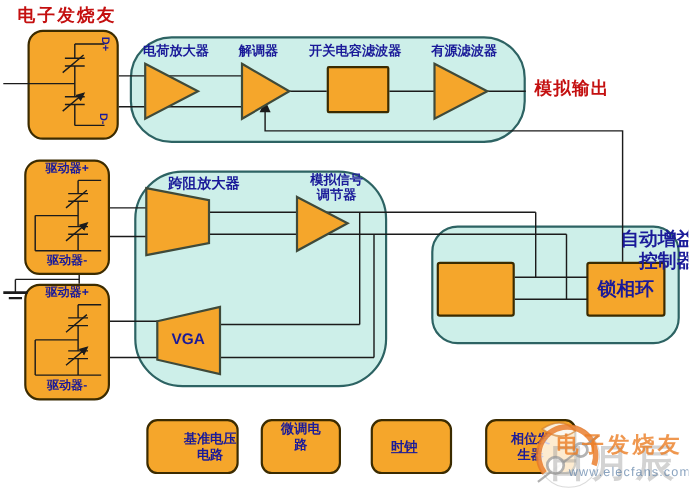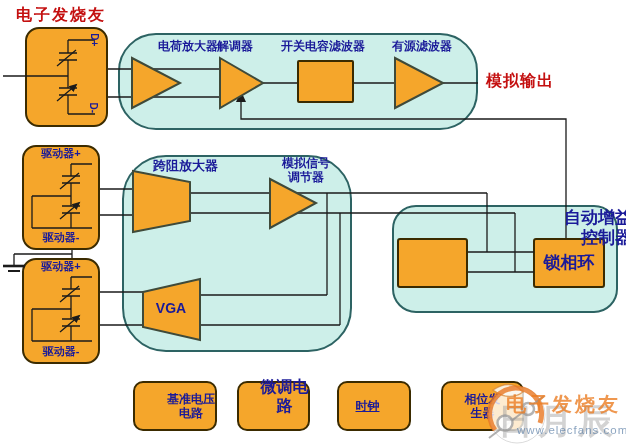--- a/index.html
+++ b/index.html
@@ -98,45 +98,45 @@
     <defs>
       <marker id="ah" markerWidth="7" markerHeight="7" refX="5" refY="3.5" orient="auto">
         <polygon points="0,0.6 6.4,3.5 0,6.4" fill="var(--wire)"></polygon>
       </marker>
     </defs>
   </svg>
 
   <div class="lbl red" style="left:16px;top:6px;font-size:16px;letter-spacing:2px;">电子发烧友</div>
   <div class="lbl red" style="left:486px;top:72px;font-size:16px;letter-spacing:1px;">模拟输出</div>
 
-  <div class="lbl center" style="left:122px;top:39px;width:76px;font-size:12px;margin-left:28px;">电荷放大器</div>
+  <div class="lbl center" style="left:122px;top:39px;width:76px;font-size:12px;">电荷放大器</div>
   <div class="lbl center" style="left:205px;top:39px;width:60px;font-size:12px;">解调器</div>
   <div class="lbl center" style="left:274px;top:39px;width:98px;font-size:12px;">开关电容滤波器</div>
   <div class="lbl center" style="left:384px;top:39px;width:76px;font-size:12px;">有源滤波器</div>
 
-  <div class="lbl" style="left:153px;top:159px;font-size:13px;font-family:Liberation Mono, monospace;">跨阻放大器</div>
+  <div class="lbl" style="left:153px;top:159px;font-size:13px;">跨阻放大器</div>
   <div class="lbl center" style="left:268px;top:156px;width:76px;font-size:12px;">模拟信号
 调节器</div>
   <div class="lbl center" style="left:146px;top:300px;width:50px;font-size:14px;">VGA</div>
 
   <div class="lbl" style="left:556px;top:208px;width:76px;font-size:17px;text-align:right;">自动增益
 控制器</div>
   <div class="lbl center" style="left:533px;top:238px;width:72px;height:50px;font-size:17px;">锁相环</div>
 
   <div class="lbl center" style="left:22px;top:147px;width:78px;font-size:11px;">驱动器+</div>
   <div class="lbl center" style="left:22px;top:231px;width:78px;font-size:11px;">驱动器-</div>
   <div class="lbl center" style="left:22px;top:260px;width:78px;font-size:11px;">驱动器+</div>
   <div class="lbl center" style="left:22px;top:345px;width:78px;font-size:11px;">驱动器-</div>
 
   <div class="lbl rot" style="left:88px;top:34px;font-size:10px;">D+</div>
   <div class="lbl rot" style="left:88px;top:102px;font-size:10px;">D-</div>
 
   <div class="lbl center" style="left:133px;top:381px;width:84px;height:50px;font-size:12px;padding-left:16px;">基准电压
 电路</div>
-  <div class="lbl center" style="left:237px;top:381px;width:73px;height:32px;font-size:16px;padding-left:11px;">微调电
+  <div class="lbl center" style="left:237px;top:381px;width:73px;height:32px;font-size:12px;">微调电
 路</div>
   <div class="lbl center" style="left:337px;top:381px;width:61px;height:50px;font-size:12px;text-decoration:underline;">时钟</div>
   <div class="lbl center" style="left:441px;top:381px;width:83px;height:50px;font-size:12px;">相位发
 生器</div>
 
   <svg class="wm" style="left:483px;top:382px;" width="72" height="62" viewBox="0 0 72 62">
     <circle cx="34" cy="33" r="28" fill="rgba(255,255,255,0.78)" stroke="rgba(190,190,190,0.55)" stroke-width="1"></circle>
     <path d="M10,8 Q28,-4 40,10 Q26,20 10,8 Z" fill="rgba(250,248,242,0.9)" stroke="rgba(210,130,50,0.7)" stroke-width="1.5"></path>
     <path d="M12,48 A26,26 0 1 1 57,41" stroke="rgba(232,119,34,0.8)" stroke-width="5" fill="none"></path>
     <path d="M6,56 L61,14" stroke="rgba(150,150,150,0.75)" stroke-width="2" fill="none"></path>

